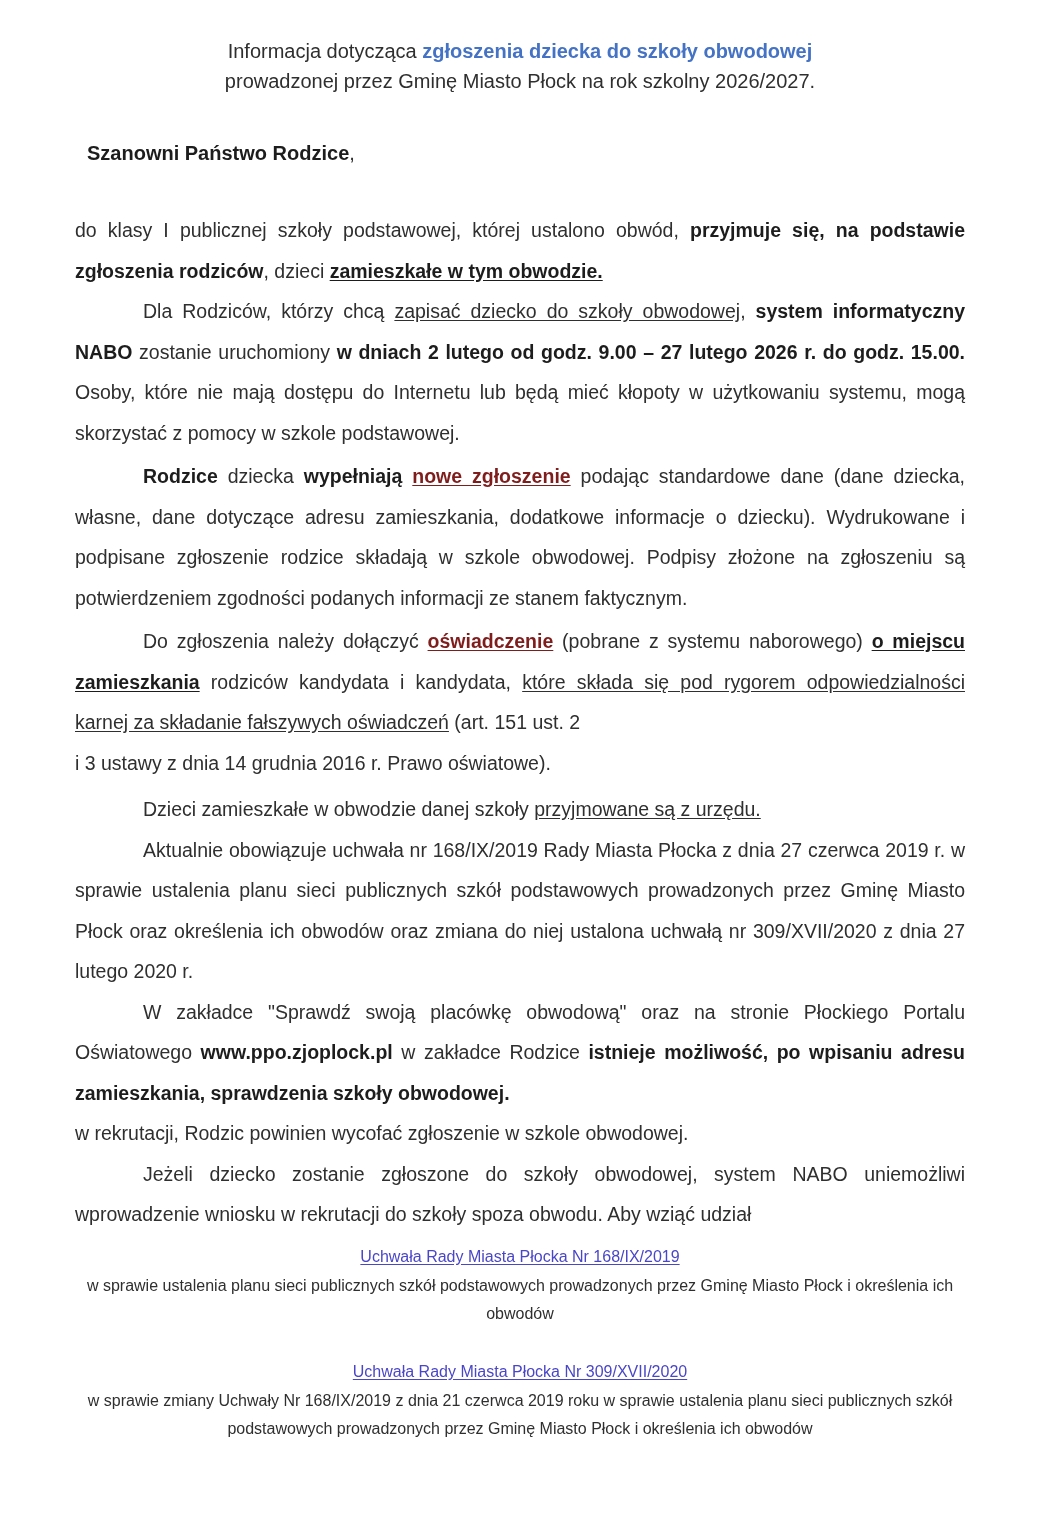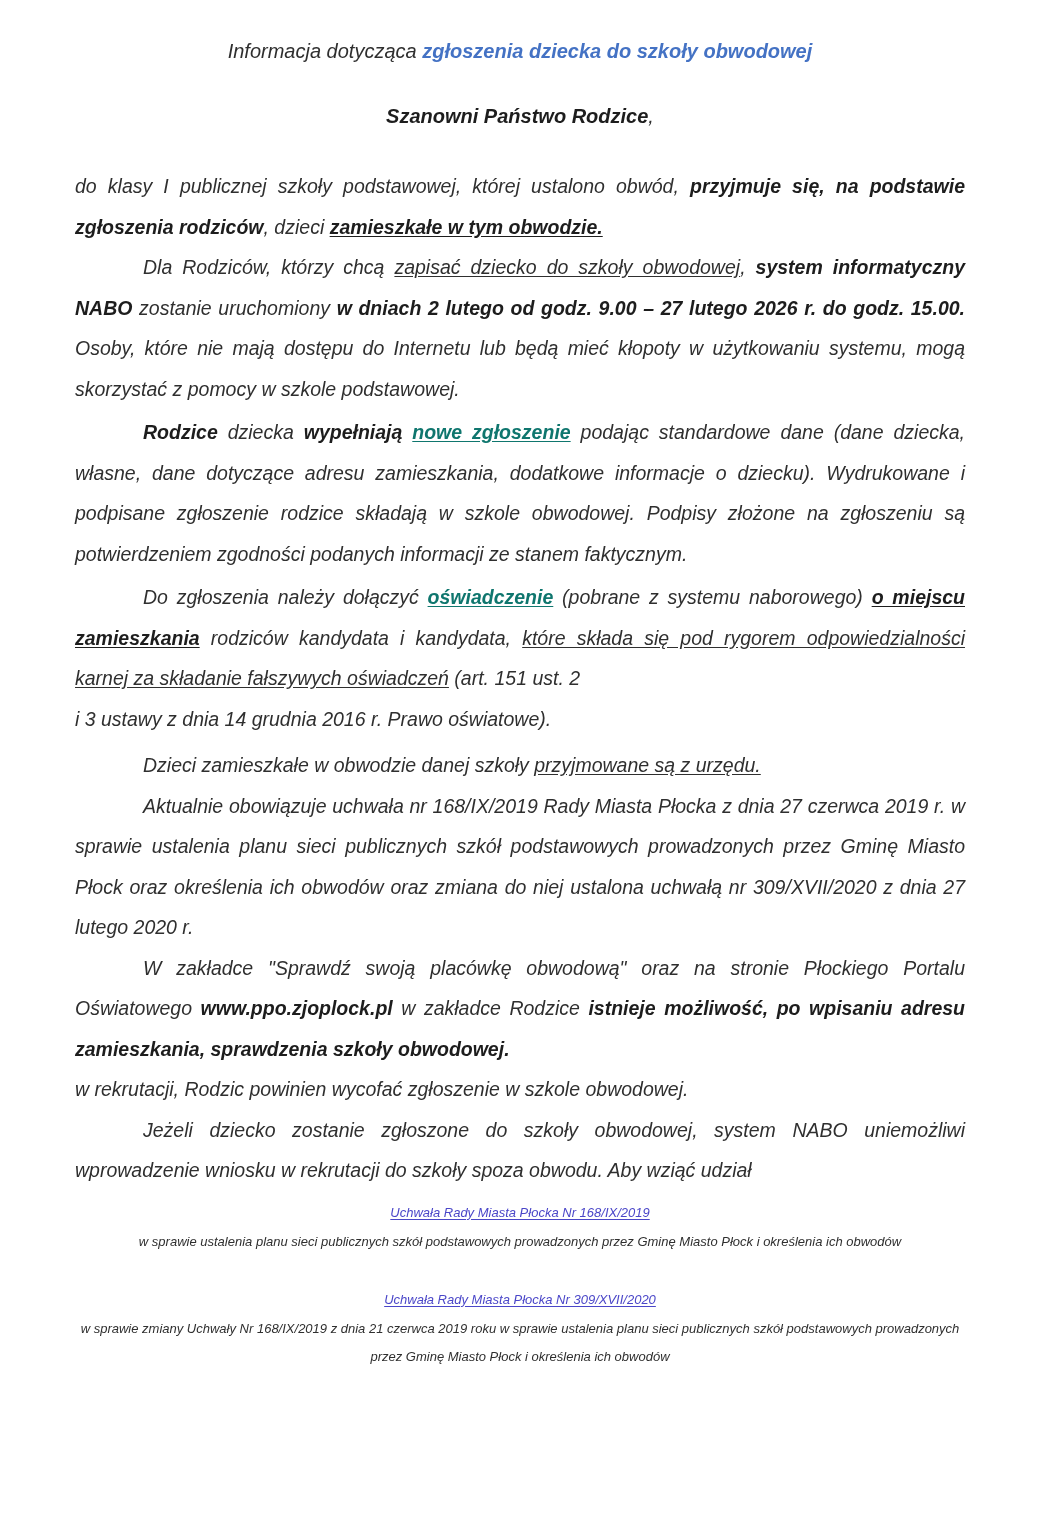--- a/index.html
+++ b/index.html
@@ -16,21 +16,20 @@
     -webkit-font-smoothing: antialiased;
   }
 
   .page {
     position: relative;
     width: 1041px;
     min-height: 1527px;
     box-sizing: border-box;
     padding: 36px 76px 10px 75px;
     background: #ffffff;
-    font-style: italic;
   }
 
   
   .center {
     text-align: center;
     font-size: 19.5px;
     line-height: 29px;
     color: #2f2f2f;
   }
 
@@ -55,62 +54,63 @@
   .u      { text-decoration: underline; text-underline-offset: 2px; }
   .bu     { font-weight: bold; text-decoration: underline; color: #1d1d1d; text-underline-offset: 2px; margin-top: 12px; }
 
   .link-heading {
     font-weight: bold;
     color: #4472c4;
     text-decoration: none;
   }
   .link-blue {
     font-weight: bold;
-    color: #0f766e;
+    color: #7f1d1d;
     text-decoration: underline;
     text-underline-offset: 2px;
   }
   .link-footer {
     color: #4a46c8;
     text-decoration: underline;
     text-underline-offset: 2px;
     font-weight: normal;
   }
 
   
   .header-line1 { font-size: 20px; line-height: 30px; }
   .header-line2 { font-size: 20px; line-height: 30px; }
 
   .salutation {
-    margin: 5px;
+    margin: 12px;
     font-size: 20px;
     line-height: 30px;
     font-weight: bold;
     color: #1d1d1d;
-    text-align: center;
+    text-align: left;
   }
   .salutation .comma { font-weight: normal; color: #2f2f2f; }
 
   
   .footer-block {
     text-align: center;
-    font-size: 13px;
+    font-size: 16px;
     line-height: 28px;
     color: #2f2f2f;
   }
   .footer-block .title-line { display: block; margin-bottom: 1px; }
 </style>
 </head>
 <body>
 
 <div class="page">
 
   <div class="center header-line1">
     <span>Informacja dotycząca </span><a href="#" class="link-heading">zgłoszenia dziecka do szkoły obwodowej</a>
   </div>
+  <div class="center header-line2">prowadzonej przez Gminę Miasto Płock na rok szkolny 2026/2027.</div>
 
   <div class="spacer-lg"></div>
 
   <p class="salutation">
     <span>Szanowni Państwo Rodzice</span><span class="comma">,</span>
   </p>
 
   <div class="spacer-lg"></div>
 
   <p class="body"><span>do klasy I publicznej szkoły podstawowej, której ustalono obwód, </span><span class="b">przyjmuje się, na podstawie zgłoszenia rodziców</span><span>, dzieci </span><span class="bu">zamieszkałe w tym obwodzie.</span></p>

